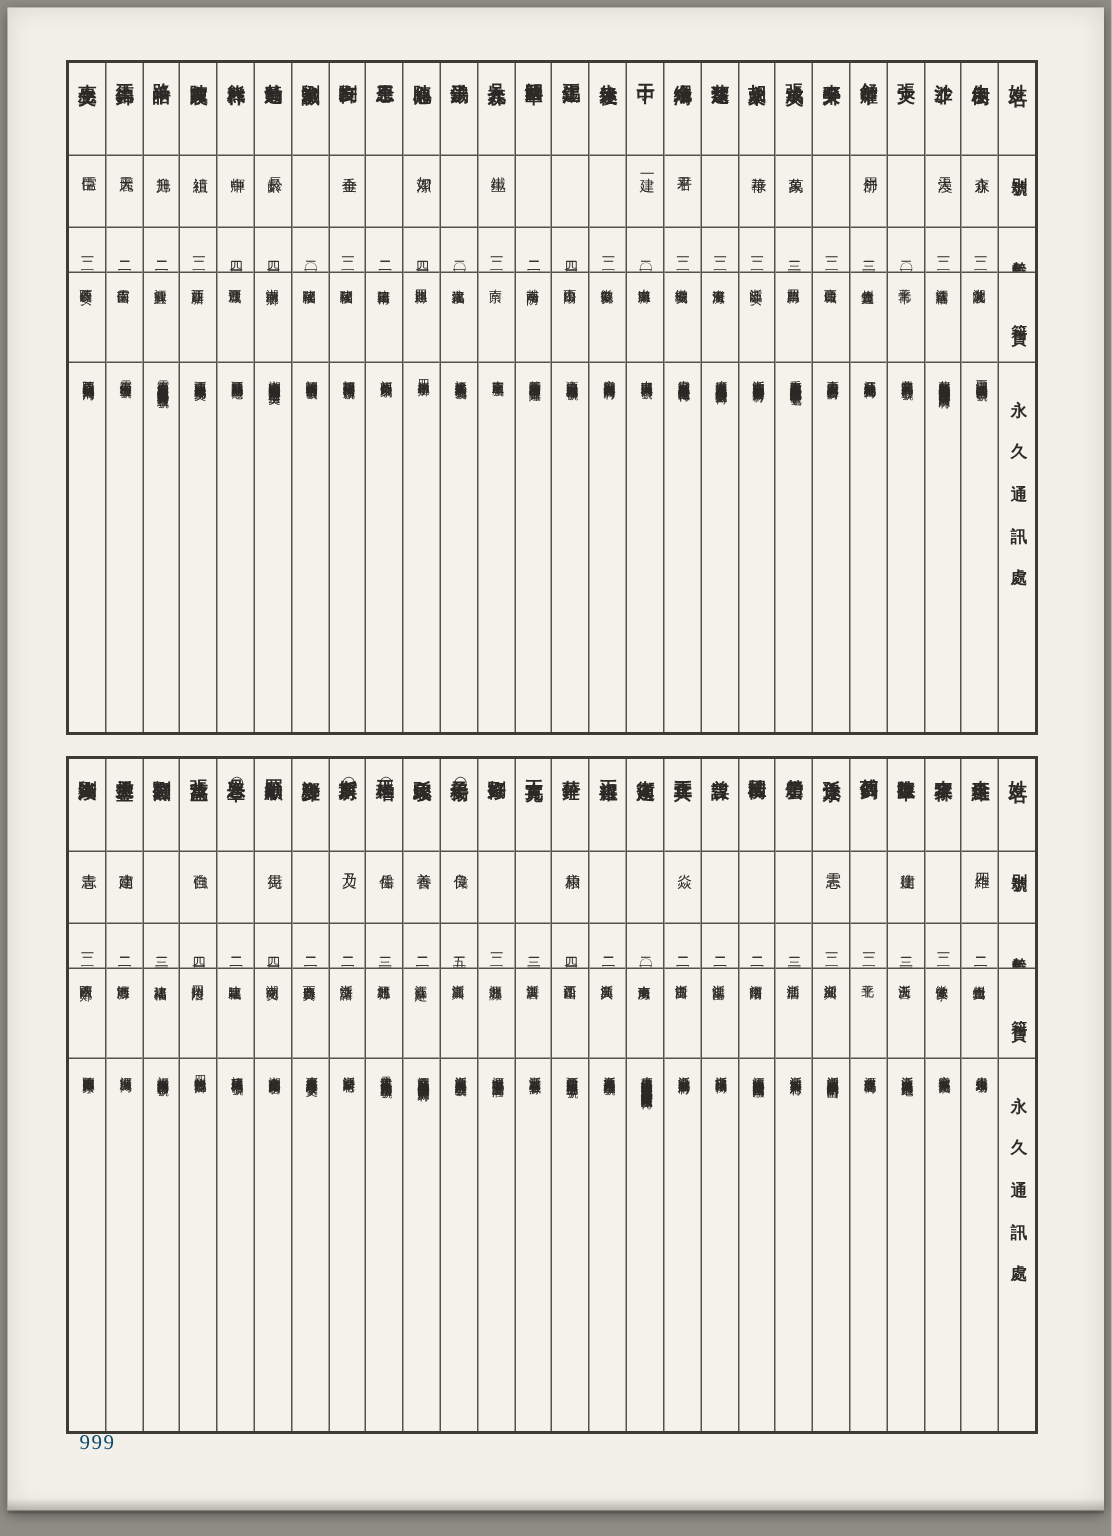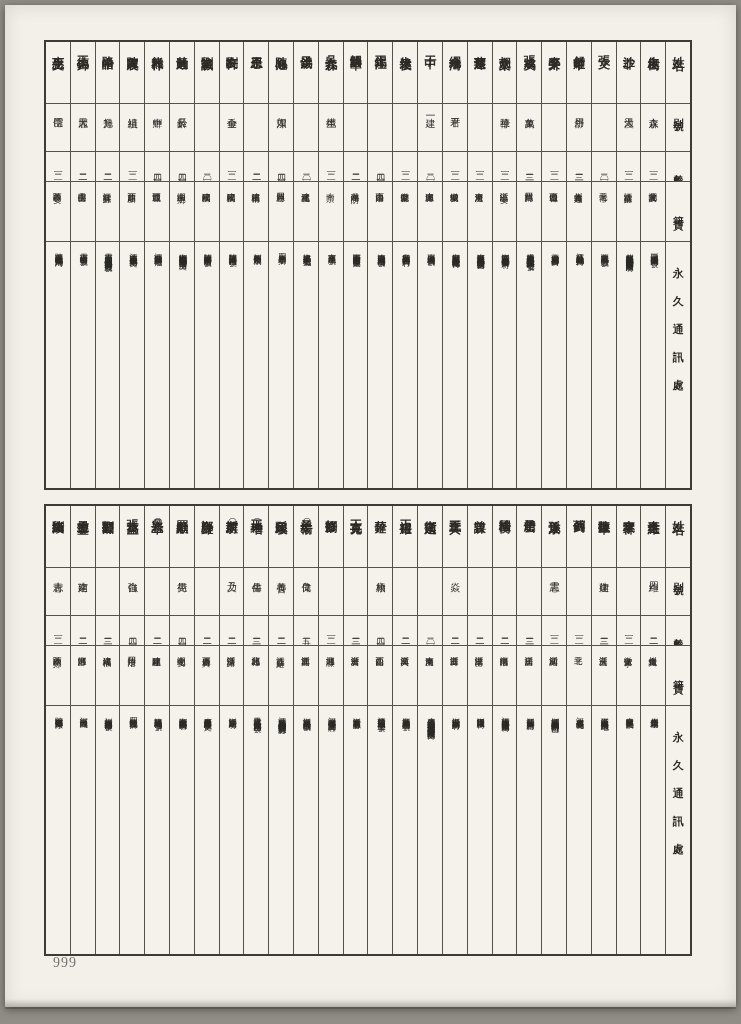--- a/index.html
+++ b/index.html
@@ -50,21 +50,21 @@
   .header-col .c-name{font-size:12.5px;letter-spacing:3px;}
   .header-col .c-alias{font-size:10.5px;letter-spacing:2px;}
   .header-col .c-age{font-size:9.5px;}
   .header-col .c-origin{font-size:10.5px;letter-spacing:4px;justify-content:center;padding-top:0;}
   .header-col .c-addr{font-size:11px;letter-spacing:28px;padding-top:16px;}
   .mark{
     display:inline-block;font-size:8px;margin-top:3px;color:#2b2a26;
   }
   .page-number{
     position:absolute;left:48px;top:950px;
-    font-size:14px;color:#737373;letter-spacing:1px;
+    font-size:14px;color:#0c4a6e;letter-spacing:1px;
   }
 </style>
 </head>
 <body>
 
 <div class="sheet">
   <div class="table table-top">
       <div class="col header-col">
         <div class="cell c-name">
           <span>姓名</span>

